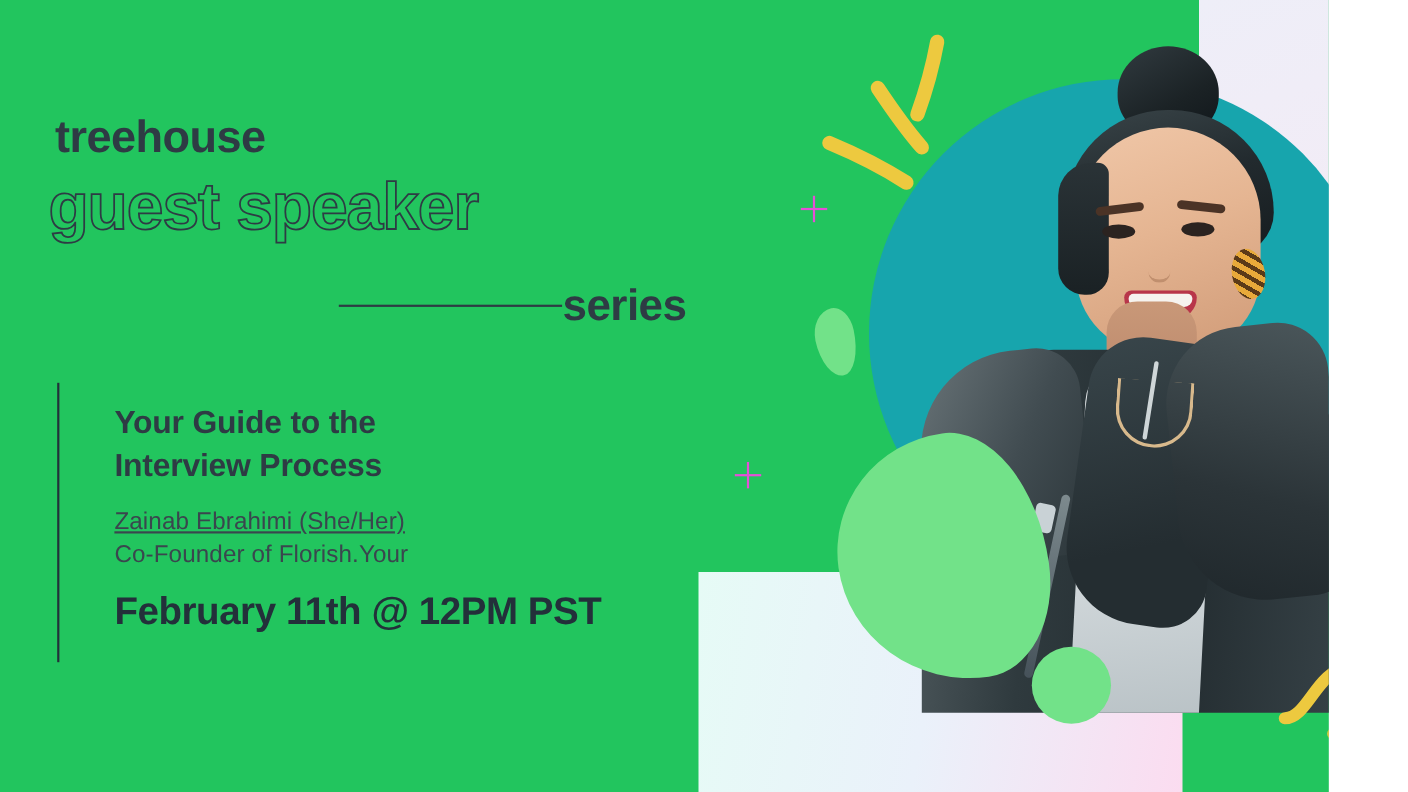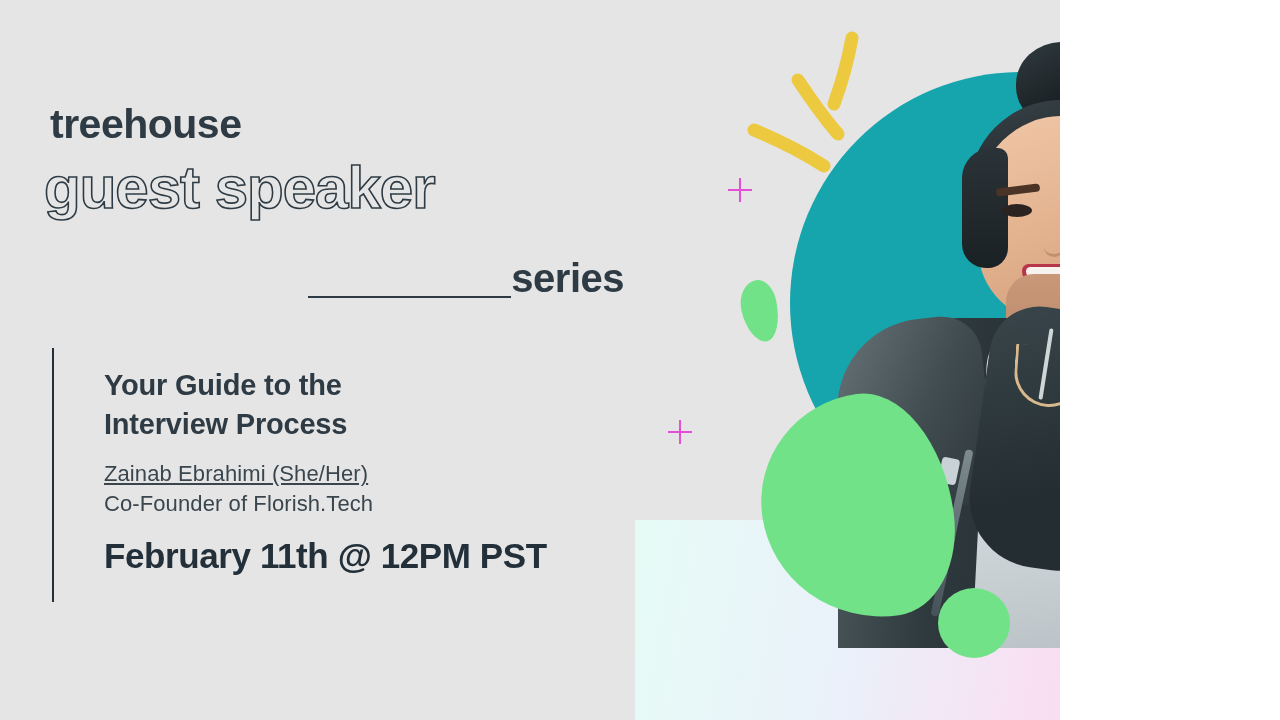--- a/index.html
+++ b/index.html
@@ -6,24 +6,25 @@
     margin: 0;
     padding: 0;
     background: #ffffff;
   }
   body {
     font-family: "Liberation Sans", sans-serif;
     -webkit-font-smoothing: antialiased;
   }
   #stage {
     position: relative;
-    width: 1060px;
+    width: 1176px;
     height: 720px;
     overflow: hidden;
-    background: #e5e5e5;
+    background: #22c55e;
+    padding-left: 32px;
   }
 
   
   .panel {
     position: absolute;
   }
   #panel-top-right {
     left: 1090px;
     top: 0px;
     width: 190px;
@@ -351,21 +352,21 @@
     color: transparent;
     -webkit-text-stroke: 1.6px #2e3b44;
     text-shadow: none;
   }
   #series-row {
     position: absolute;
     left: 308px;
     top: 258px;
     width: 316px;
     display: flex;
-    align-items: flex-end;
+    align-items: center;
   }
   #series-rule {
     flex: 1 1 auto;
     height: 1.6px;
     background: #2e3b44;
   }
   #series-label {
     font-size: 40px;
     font-weight: 700;
     letter-spacing: -0.5px;
@@ -490,19 +491,19 @@
       <div id="series-rule"></div>
       <div id="series-label">series</div>
     </div>
 
     <div id="detail-rule"></div>
 
     <div id="detail-block">
       <div id="session-title">Your Guide to the
 Interview Process</div>
       <div id="speaker-name">Zainab Ebrahimi (She/Her)</div>
-      <div id="speaker-role">Co-Founder of Florish.Tech</div>
+      <div id="speaker-role">Co-Founder of Florish.Your</div>
       <div id="event-datetime">February 11th @ 12PM PST</div>
     </div>
 
   </div>
 
 </div>
 
 </body></html>

